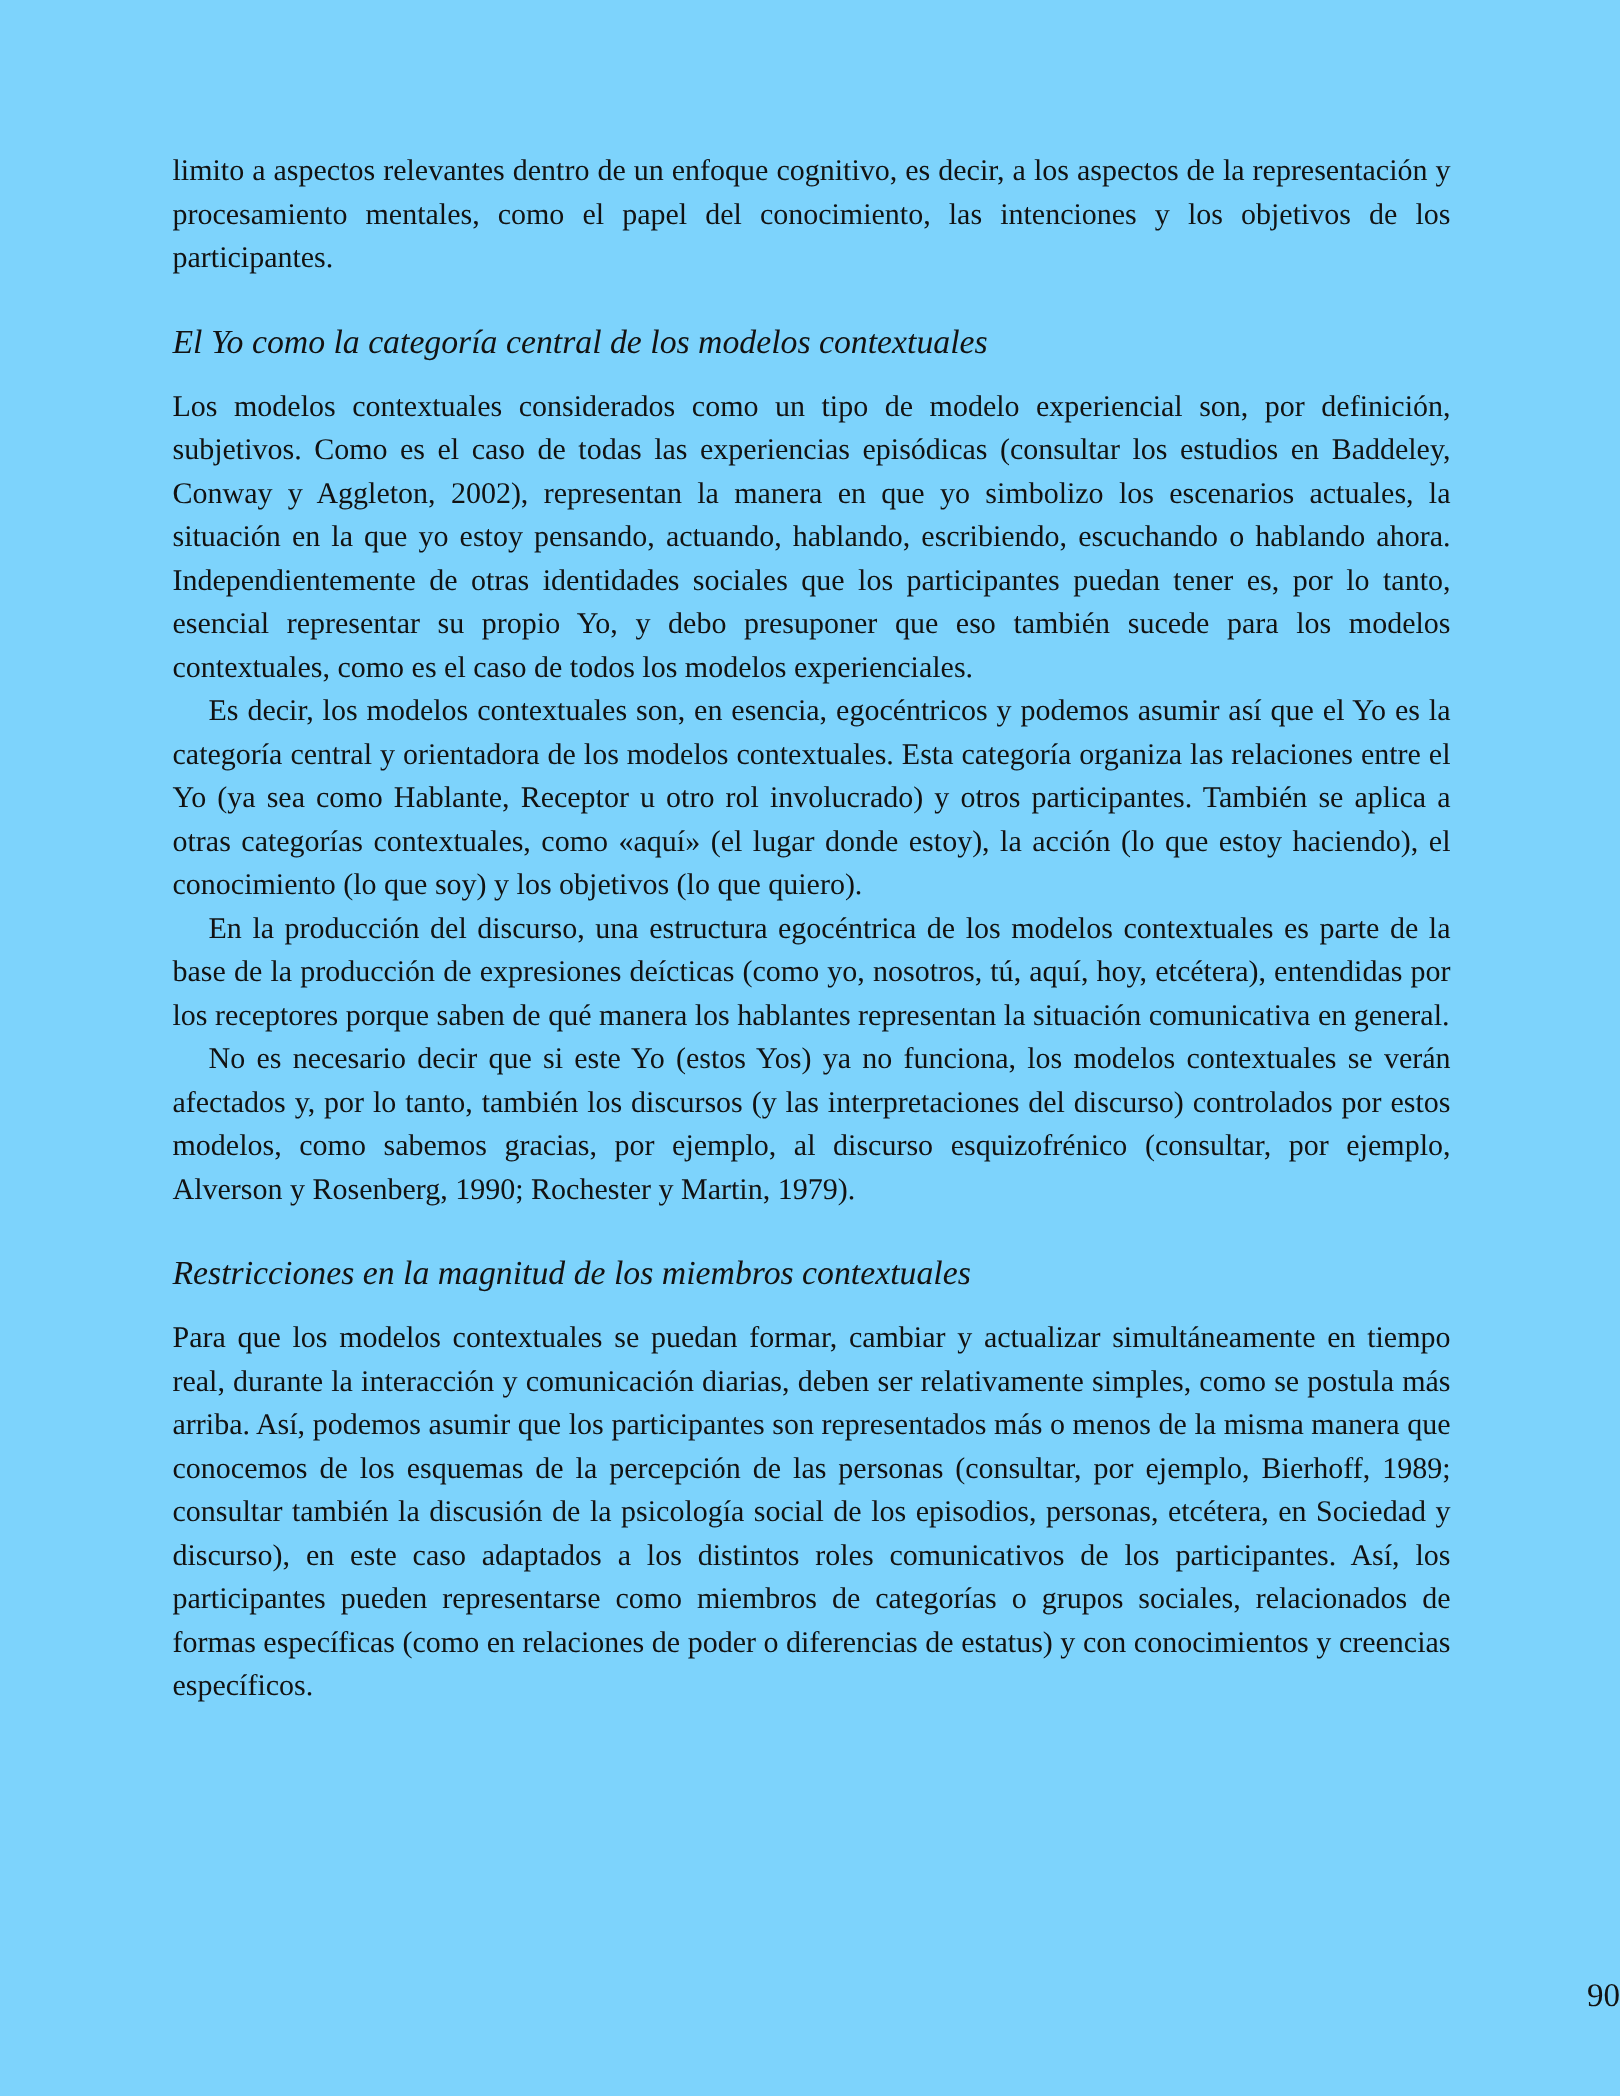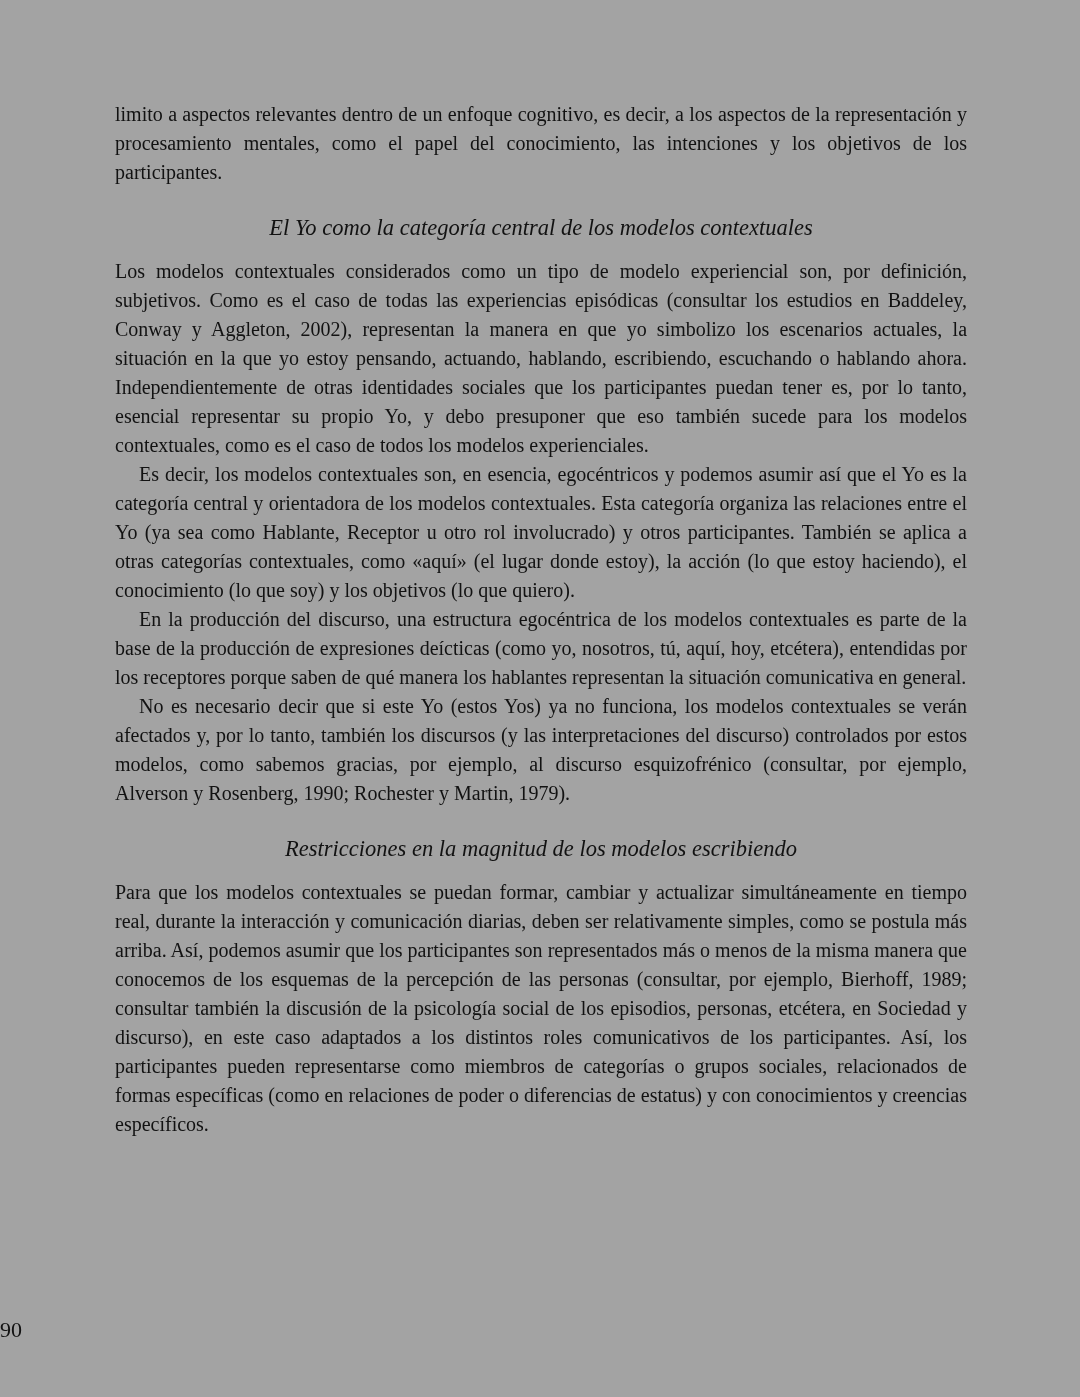--- a/index.html
+++ b/index.html
@@ -14,21 +14,21 @@
     overflow: hidden;
     font-family: "Liberation Serif", "DejaVu Serif", serif;
     color: #121212;
   }
   .page {
     position: absolute;
     top: 0;
     left: 0;
     width: 1080px;
     height: 1397px;
-    background: #a3a3a3;
+    background: #7dd3fc;
   }
   .content {
     position: absolute;
     top: 100px;
     left: 115px;
     width: 852px;
   }
   .content p {
     margin: 0;
     font-size: 20px;
@@ -38,46 +38,46 @@
   }
   .content p.indent {
     text-indent: 24px;
   }
   .content h2 {
     margin: 27px 0 15px 0;
     font-size: 22.5px;
     line-height: 28px;
     font-style: italic;
     font-weight: normal;
-    text-align: center;
+    text-align: left;
   }
   .content h2:first-child {
     margin-top: 0;
   }
   .content .italic-run {
   }
   .page-number {
     position: absolute;
     top: 1316px;
     left: 0;
     width: 1080px;
-    text-align: left;
+    text-align: right;
     font-size: 22px;
     line-height: 28px;
     color: #121212;
   }
 </style>
 </head>
 <body>
 
 <div class="page">
   <div class="content" id="content">
       <p><span>limito a aspectos relevantes dentro de un enfoque cognitivo, es decir, a los aspectos de la representación y procesamiento mentales, como el papel del conocimiento, las intenciones y los objetivos de los participantes.</span></p>
       <h2><span>El Yo como la categoría central de los modelos contextuales</span></h2>
       <p><span>Los modelos contextuales considerados como un tipo de modelo experiencial son, por definición, subjetivos. Como es el caso de todas las experiencias episódicas (consultar los estudios en Baddeley, Conway y Aggleton, 2002), representan la manera en que </span><span class="italic-run">yo</span><span> simbolizo los escenarios actuales, la situación en la que </span><span class="italic-run">yo</span><span> estoy pensando, actuando, hablando, escribiendo, escuchando o hablando ahora. Independientemente de otras identidades sociales que los participantes puedan tener es, por lo tanto, esencial representar su propio Yo, y debo presuponer que eso también sucede para los modelos contextuales, como es el caso de todos los modelos experienciales.</span></p>
       <p class="indent"><span>Es decir, los modelos contextuales son, en esencia, </span><span class="italic-run">egocéntricos</span><span> y podemos asumir así que el Yo es la categoría central y orientadora de los modelos contextuales. Esta categoría organiza las relaciones entre el Yo (ya sea como Hablante, Receptor u otro rol involucrado) y otros participantes. También se aplica a otras categorías contextuales, como «aquí» (el lugar donde estoy), la acción (lo que estoy haciendo), el conocimiento (lo que soy) y los objetivos (lo que quiero).</span></p>
       <p class="indent"><span>En la producción del discurso, una estructura egocéntrica de los modelos contextuales es parte de la base de la producción de </span><span class="italic-run">expresiones deícticas</span><span> (como </span><span class="italic-run">yo</span><span>, </span><span class="italic-run">nosotros</span><span>, </span><span class="italic-run">tú</span><span>, </span><span class="italic-run">aquí</span><span>, </span><span class="italic-run">hoy</span><span>, etcétera), entendidas por los receptores porque saben de qué manera los hablantes representan la situación comunicativa en general.</span></p>
       <p class="indent"><span>No es necesario decir que si este Yo (estos Yos) ya no funciona, los modelos contextuales se verán afectados y, por lo tanto, también los discursos (y las interpretaciones del discurso) controlados por estos modelos, como sabemos gracias, por ejemplo, al discurso esquizofrénico (consultar, por ejemplo, Alverson y Rosenberg, 1990; Rochester y Martin, 1979).</span></p>
-      <h2><span>Restricciones en la magnitud de los modelos escribiendo</span></h2>
+      <h2><span>Restricciones en la magnitud de los miembros contextuales</span></h2>
       <p><span>Para que los modelos contextuales se puedan formar, cambiar y actualizar simultáneamente en tiempo real, durante la interacción y comunicación diarias, deben ser relativamente simples, como se postula más arriba. Así, podemos asumir que los participantes son representados más o menos de la misma manera que conocemos de los esquemas de la percepción de las personas (consultar, por ejemplo, Bierhoff, 1989; consultar también la discusión de la psicología social de los episodios, personas, etcétera, en </span><span class="italic-run">Sociedad y discurso</span><span>), en este caso adaptados a los distintos roles comunicativos de los participantes. Así, los participantes pueden representarse como miembros de categorías o grupos sociales, relacionados de formas específicas (como en relaciones de poder o diferencias de estatus) y con conocimientos y creencias específicos.</span></p>
     </div>
   <div class="page-number">90</div>
 </div>
 
 </body></html>

